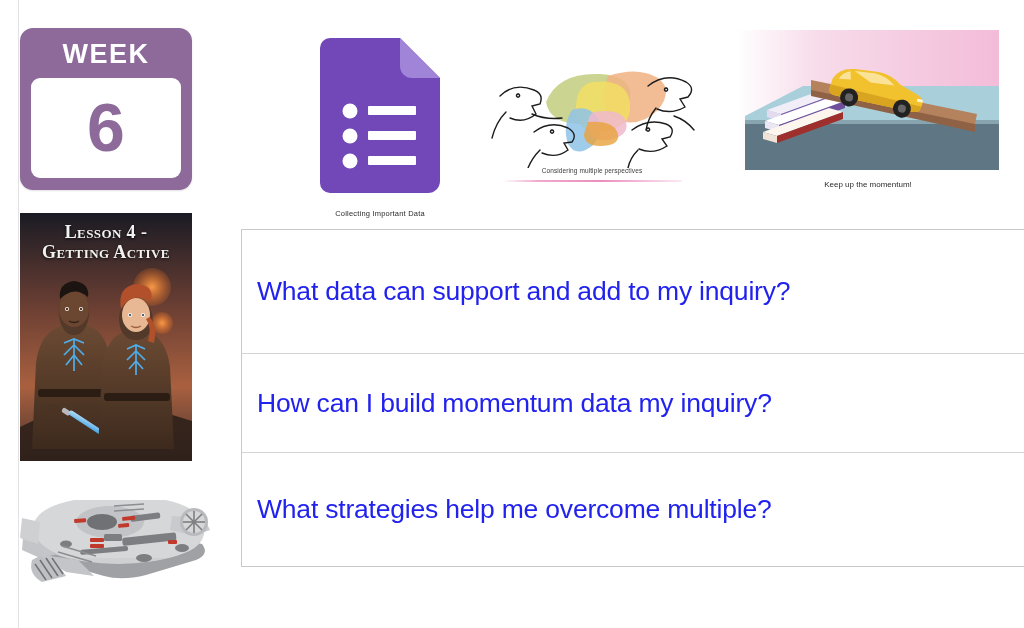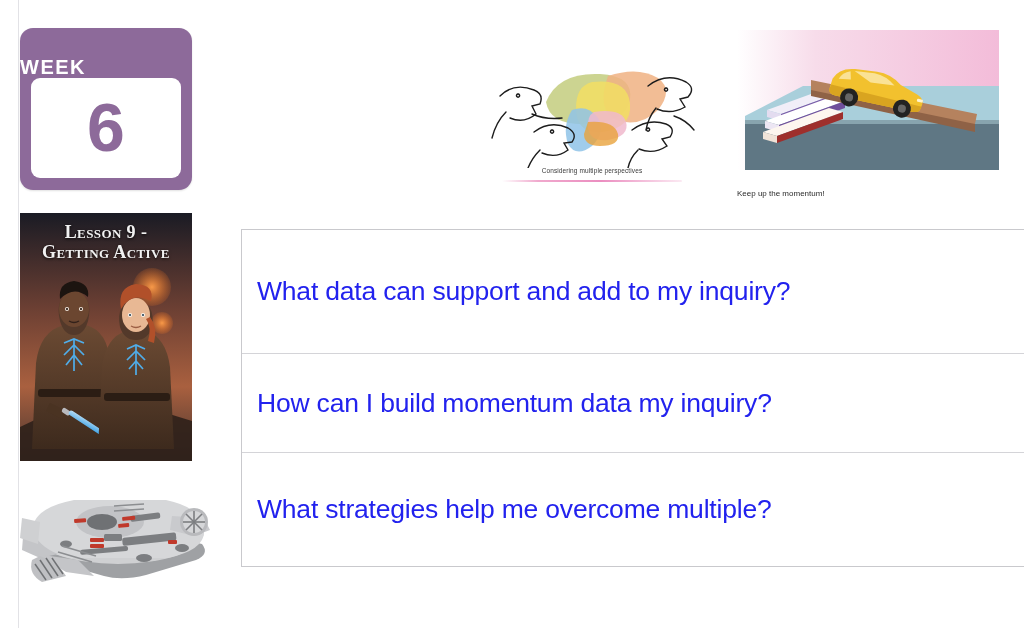--- a/index.html
+++ b/index.html
@@ -15,23 +15,23 @@
   
   .page-edge{position:absolute;left:18px;top:0;width:1px;height:628px;background:#e2e2e6;}
 
   
   .week-badge{
     position:absolute;left:20px;top:28px;width:172px;height:162px;
     background:#8d6a9a;border-radius:13px;
     box-shadow:0 1px 2px rgba(0,0,0,.12);
   }
   .week-badge .week-word{
-    position:absolute;top:28px;left:0;width:100%;
-    color:#ffffff;
-    font-size:20px;font-weight:bold;letter-spacing:1.5px;
+    position:absolute;top:11px;left:0;width:100%;
+    text-align:center;color:#ffffff;
+    font-size:27px;font-weight:bold;letter-spacing:1.5px;
     font-family:"Liberation Sans", sans-serif;
   }
   .week-badge .week-sheet{
     position:absolute;left:11px;top:50px;width:150px;height:100px;
     background:#ffffff;border-radius:9px;
   }
   .week-badge .week-num{
     position:absolute;left:0;top:50%;transform:translateY(-52%);
     width:100%;text-align:center;
     color:#8d6a9a;font-size:68px;font-weight:bold;line-height:1;
@@ -54,21 +54,21 @@
   .persp-rule{
     position:absolute;left:14px;bottom:6px;width:180px;height:2px;
     background:linear-gradient(90deg,rgba(240,190,215,0) 0%,#f0a9cd 20%,#eb8ec0 55%,rgba(240,170,205,.25) 100%);
     border-radius:2px;
   }
 
   
   .mom-card{position:absolute;left:737px;top:30px;width:262px;height:168px;}
   .mom-pic{position:relative;width:262px;height:140px;overflow:hidden;}
   .mom-caption{
-    position:absolute;left:0;bottom:0;width:100%;
+    position:absolute;left:0;bottom:9px;width:100%;text-align:center;
     font-size:8px;color:#2b2b2b;
   }
 
   
   .poster{
     position:absolute;left:20px;top:213px;width:172px;height:248px;
     overflow:hidden;background:#10131c;
   }
   .poster-title{
     position:absolute;left:0;top:9px;width:100%;text-align:center;
@@ -106,20 +106,35 @@
 
   <div class="page-edge"></div>
 
   <div class="week-badge">
     <div class="week-word">WEEK</div>
     <div class="week-sheet">
       <div class="week-num">6</div>
     </div>
   </div>
 
+  <div class="forms-card">
+    <div class="forms-icon">
+      <svg width="120" height="155" viewBox="0 0 120 155">
+        <path d="M10 0 H80 L120 40 V143 a12 12 0 0 1 -12 12 H10 a10 10 0 0 1 -10 -10 V10 A10 10 0 0 1 10 0 Z" fill="#7248b9"></path>
+        <path d="M80 0 L120 40 H92 a12 12 0 0 1 -12 -12 Z" fill="#a084d8"></path>
+        <circle cx="30" cy="73" r="7.5" fill="#ffffff"></circle>
+        <circle cx="30" cy="98" r="7.5" fill="#ffffff"></circle>
+        <circle cx="30" cy="123" r="7.5" fill="#ffffff"></circle>
+        <rect x="48" y="68" width="48" height="9" rx="1" fill="#ffffff"></rect>
+        <rect x="48" y="93" width="48" height="9" rx="1" fill="#ffffff"></rect>
+        <rect x="48" y="118" width="48" height="9" rx="1" fill="#ffffff"></rect>
+      </svg>
+    </div>
+    <div class="forms-caption">Collecting Important Data</div>
+  </div>
 
   <div class="persp-card">
     <svg width="208" height="108" viewBox="0 0 208 108">
 
       <path d="M58 42 Q70 12 112 14 Q146 16 142 40 Q138 62 100 64 Q62 66 58 42 Z" fill="#c3cd7e" opacity=".85"></path>
       <path d="M120 16 Q150 6 170 18 Q186 30 170 50 Q152 68 128 60 Q108 50 120 16 Z" fill="#f0b183" opacity=".85"></path>
       <path d="M104 22 Q140 18 142 44 Q144 68 114 72 Q88 74 88 48 Q88 26 104 22 Z" fill="#f2de63" opacity=".85"></path>
       <path d="M84 50 Q100 44 110 58 Q118 72 104 86 Q88 98 80 84 Q74 66 84 50 Z" fill="#8fc3e8" opacity=".85"></path>
       <path d="M106 52 Q134 48 138 62 Q142 76 120 80 Q102 82 100 68 Q99 56 106 52 Z" fill="#f0b9cd" opacity=".85"></path>
       <path d="M100 62 Q126 60 130 74 Q132 86 112 86 Q96 86 96 74 Z" fill="#e8a23c" opacity=".8"></path>
@@ -259,21 +274,21 @@
             <path d="M116 138 L107 147"></path>
             <path d="M116 138 L125 147"></path>
           <path d="M116 148 L109 156"></path>
             <path d="M116 148 L123 156"></path>
           <path d="M107 136 L116 132 L125 136"></path>
         </g>
         <rect x="84" y="180" width="66" height="8" rx="3" fill="#2b1d14"></rect>
       </g>
     </svg>
     <div class="poster-title">
-      <span>Lesson 9 -</span><br>
+      <span>Lesson 4 -</span><br>
       <span>Getting Active</span>
     </div>
   </div>
 
   <div class="ship">
     <svg width="196" height="105" viewBox="0 0 196 105">
 
       <path d="M18 62 Q10 74 30 82 L86 98 Q104 103 128 97 L178 82 Q192 76 184 66 L150 58 L46 56 Z" fill="#9fa1a4"></path>
 
       <ellipse cx="100" cy="54" rx="86" ry="32" fill="#cfd0d2"></ellipse>

